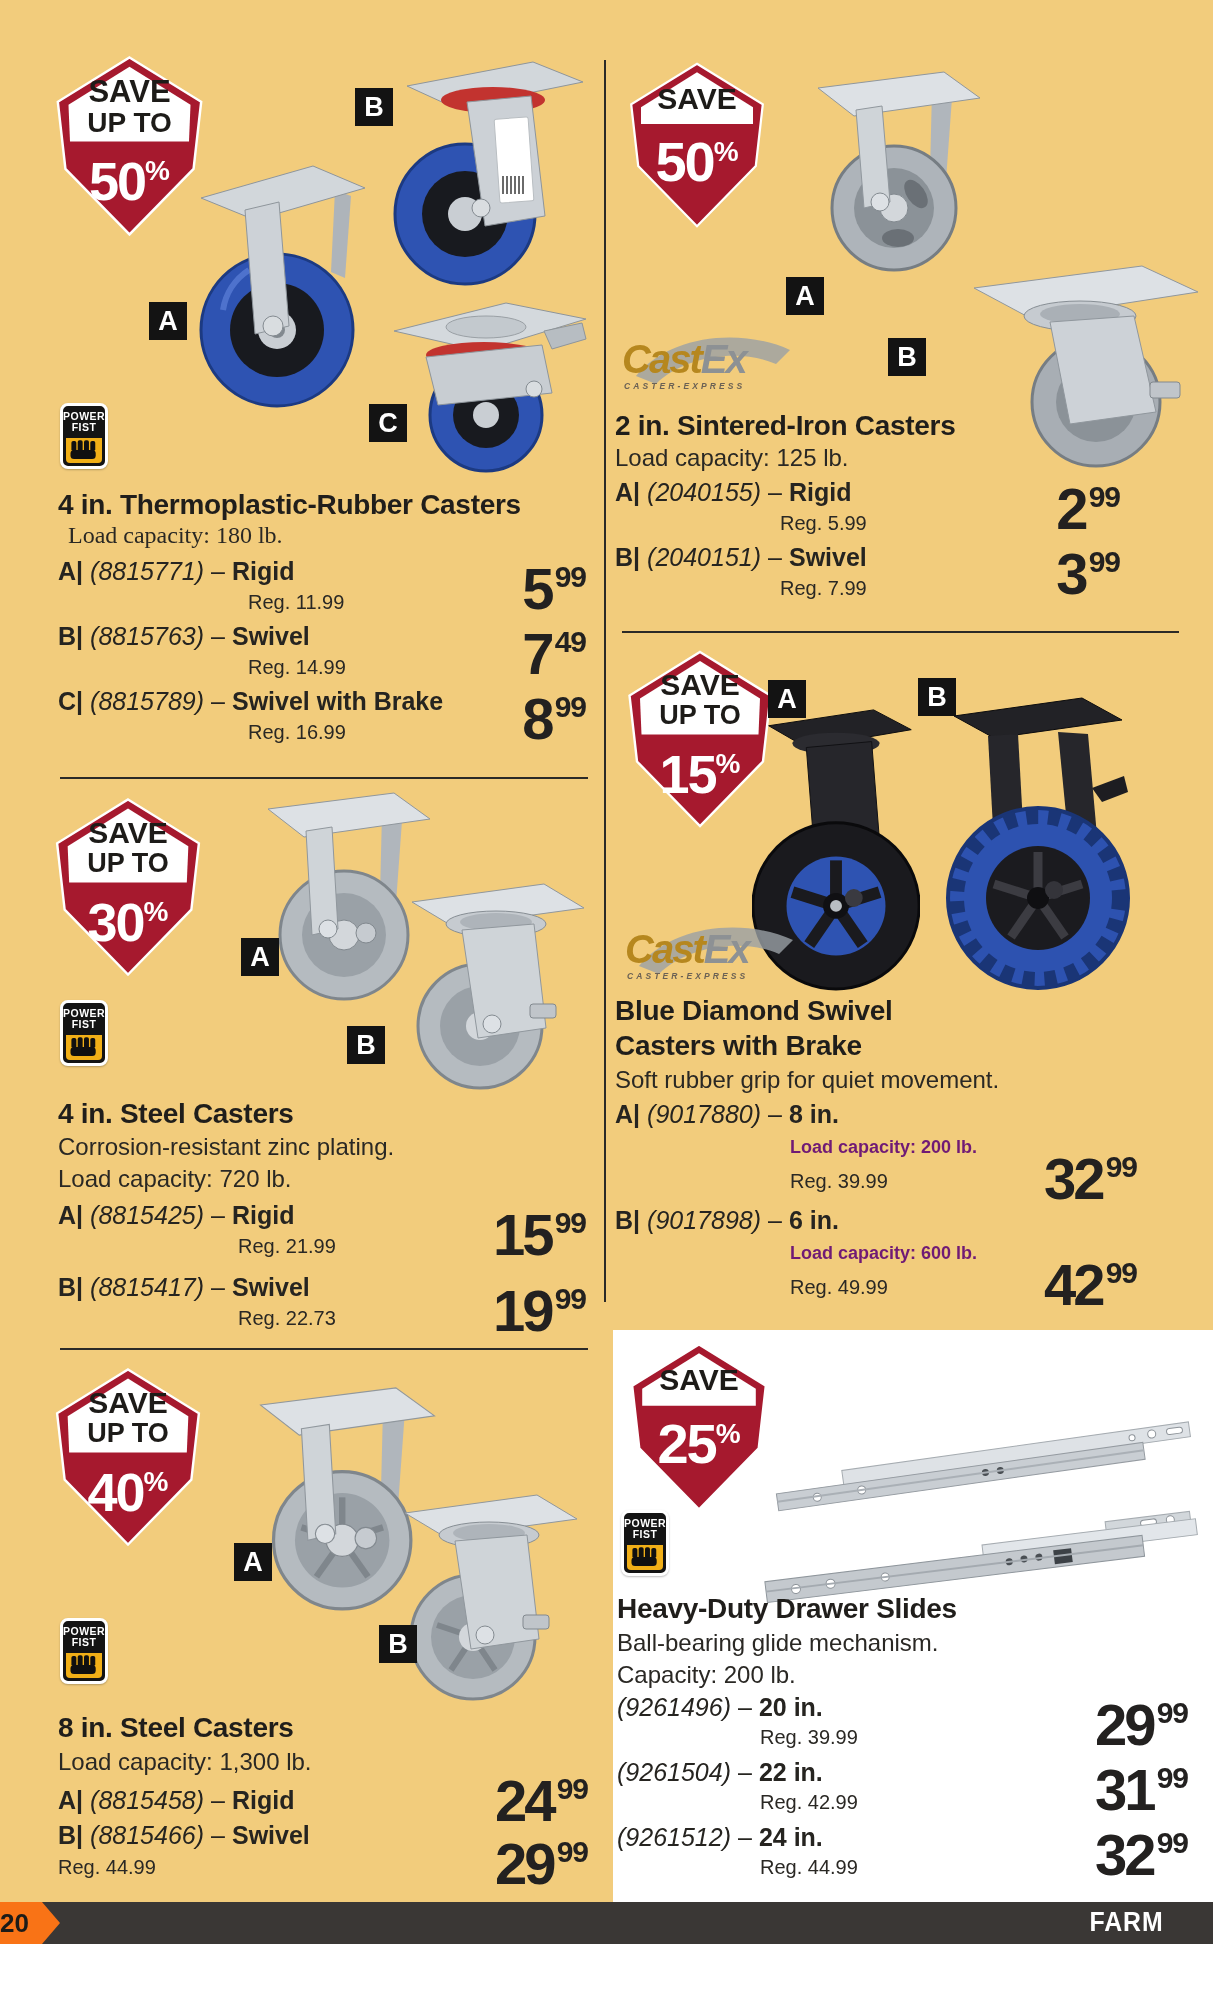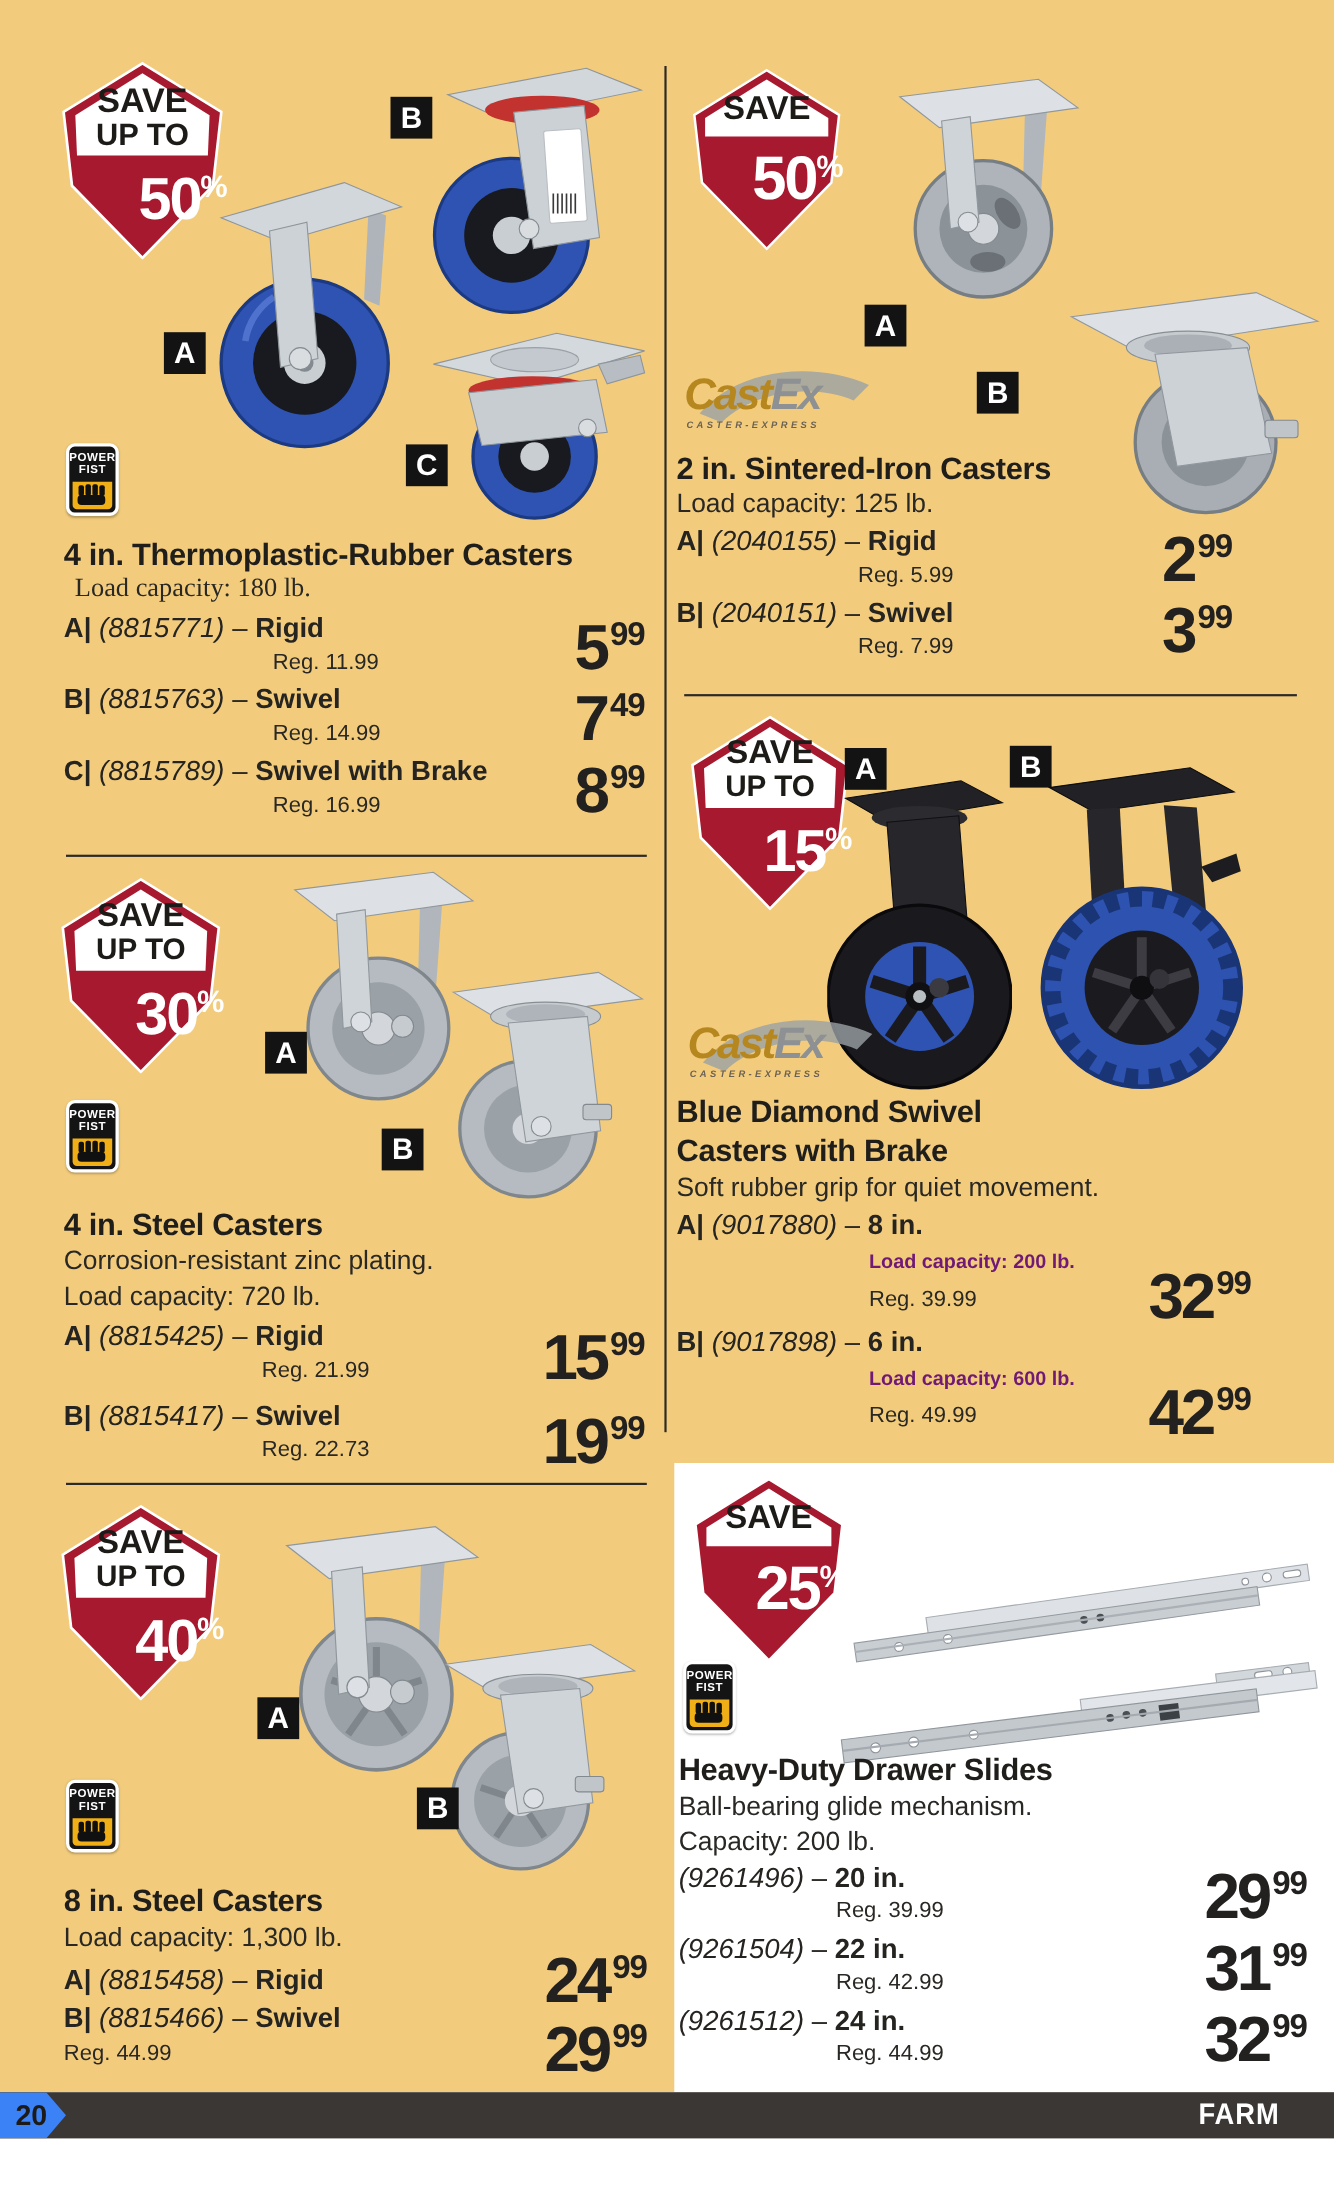--- a/index.html
+++ b/index.html
@@ -23,40 +23,40 @@
 
   .price{text-align:right;color:#232120;white-space:nowrap;}
   .price .d{font-size:58px;font-weight:800;letter-spacing:-3px;line-height:1;}
   .price .c{font-size:30px;font-weight:800;letter-spacing:-1px;position:relative;top:-22px;margin-left:3px;}
 
   .tag{width:38px;height:38px;background:#131313;color:#fff;font-size:27px;font-weight:700;
        display:flex;align-items:center;justify-content:center;}
 
   .badge svg{position:absolute;left:0;top:0;width:100%;height:100%;}
   .b-save,.b-upto{position:absolute;width:100%;text-align:center;font-weight:800;color:#1d1b18;line-height:1;}
-  .b-pct{position:absolute;width:100%;text-align:right;color:#ffffff;font-weight:800;line-height:1;letter-spacing:-2px;}
+  .b-pct{position:absolute;width:100%;text-align:center;color:#ffffff;font-weight:800;line-height:1;letter-spacing:-2px;}
   .b-pct .sym{font-size:28px;position:relative;top:-20px;letter-spacing:0;}
 
   .pf{width:48px;height:66px;background:#141414;border:3px solid #ffffff;border-radius:8px;
       box-sizing:border-box;overflow:hidden;box-shadow:0 1px 2px rgba(0,0,0,.25);}
   .pf-t{color:#ffffff;font-weight:800;font-size:10.5px;letter-spacing:.5px;text-align:center;line-height:1.05;padding-top:5px;}
   .pf-y{position:absolute;left:3px;right:3px;bottom:3px;height:25px;background:#f1af17;border-radius:0 0 4px 4px;}
   .pf-y svg{width:100%;height:100%;display:block;}
 
   .castex .cx-text{position:absolute;bottom:13px;left:0;font-style:italic;font-weight:800;
         font-size:40px;line-height:1;letter-spacing:-2px;white-space:nowrap;}
   .castex .cx1{color:#b6871e;}
   .castex .cx2{color:#8d9194;}
   .castex .cx-sub{position:absolute;bottom:1px;left:2px;font-size:8.5px;font-weight:700;
         letter-spacing:3.1px;color:#6b6154;font-style:italic;white-space:nowrap;}
 
   .footer-bar{left:0;top:1902px;width:1213px;height:42px;background:#3a3735;}
-  .page-tag{left:0;top:1902px;width:60px;height:42px;background:#3b82f6;
+  .page-tag{left:0;top:1902px;width:60px;height:42px;background:#f97316;
         clip-path:polygon(0 0,70% 0,100% 50%,70% 100%,0 100%);
-        display:flex;align-items:center;font-size:26px;font-weight:800;color:#1d1b18;padding-left:14px;box-sizing:border-box;}
+        display:flex;align-items:center;font-size:26px;font-weight:800;color:#1d1b18;padding-left:0;box-sizing:border-box;}
   .farm{top:1907px;right:50px;color:#ffffff;font-size:27px;font-weight:700;letter-spacing:1px;transform:scaleX(.92);transform-origin:right;}
 </style>
 </head>
 <body>
 
 <div class="page">
   <div class="abs bg"></div>
   <div class="abs white-card"></div>
 
   <div class="abs vdiv" style="left:604px;top:60px;height:1242px;"></div>

